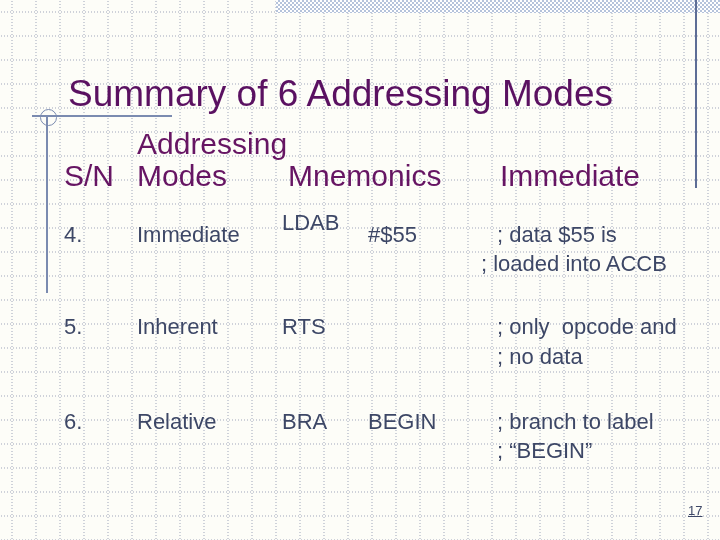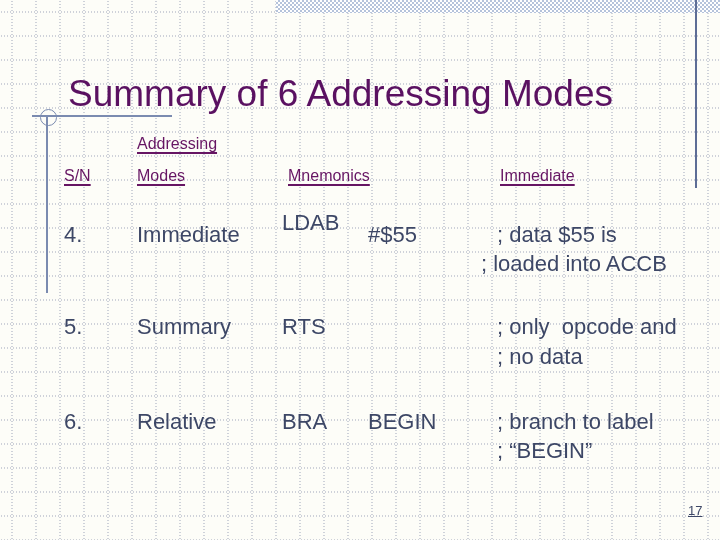--- a/index.html
+++ b/index.html
@@ -23,22 +23,22 @@
   .left-circle{
     position:absolute;left:40px;top:109px;width:15px;height:15px;
     border:1.5px solid #7b8bb0;border-radius:50%;background:transparent;
   }
   .title{
     position:absolute;left:56px;top:58px;margin:12px;
     font-size:37px;font-weight:normal;line-height:48px;
     color:#5a1161;letter-spacing:0px;white-space:nowrap;
   }
   .hdr{
-    position:absolute;font-size:16px;line-height:26px;color:#661563;
-    text-decoration:underline;text-decoration-thickness:2px;text-underline-offset:3px;
+    position:absolute;font-size:30px;line-height:26px;color:#661563;
+    text-decoration-thickness:2px;text-underline-offset:3px;
     white-space:pre;
   }
   .body{
     position:absolute;font-size:22px;line-height:26px;color:#3d4766;white-space:pre;
   }
   .page-num{position:absolute;left:688px;top:503px;font-size:13px;color:#3d4766;text-decoration:underline;}
 </style>
 </head>
 <body>
 
@@ -64,21 +64,21 @@
     <span class="body" style="left:64px;top:222px">4.</span>
     <span class="body" style="left:137px;top:222px">Immediate</span>
     <span class="body" style="left:282px;top:210px">LDAB</span>
     <span class="body" style="left:368px;top:222px">#$55</span>
     <span class="body" style="left:497px;top:222px">; data $55 is</span>
     <span class="body" style="left:481px;top:251px">; loaded into ACCB</span>
   </div>
 
   <div>
     <span class="body" style="left:64px;top:314px">5.</span>
-    <span class="body" style="left:137px;top:314px">Summary</span>
+    <span class="body" style="left:137px;top:314px">Inherent</span>
     <span class="body" style="left:282px;top:314px">RTS</span>
     <span class="body" style="left:497px;top:314px">; only  opcode and</span>
     <span class="body" style="left:497px;top:344px">; no data</span>
   </div>
 
   <div>
     <span class="body" style="left:64px;top:409px">6.</span>
     <span class="body" style="left:137px;top:409px">Relative</span>
     <span class="body" style="left:282px;top:409px">BRA</span>
     <span class="body" style="left:368px;top:409px">BEGIN</span>

